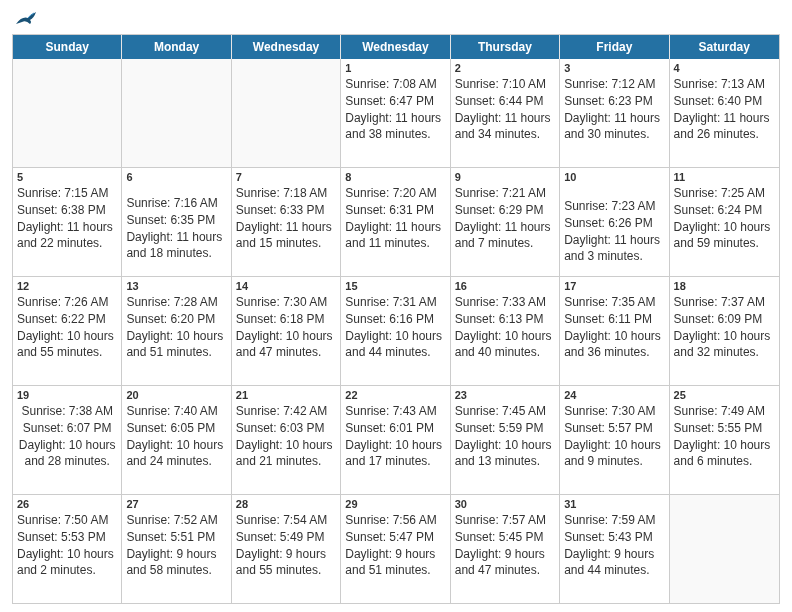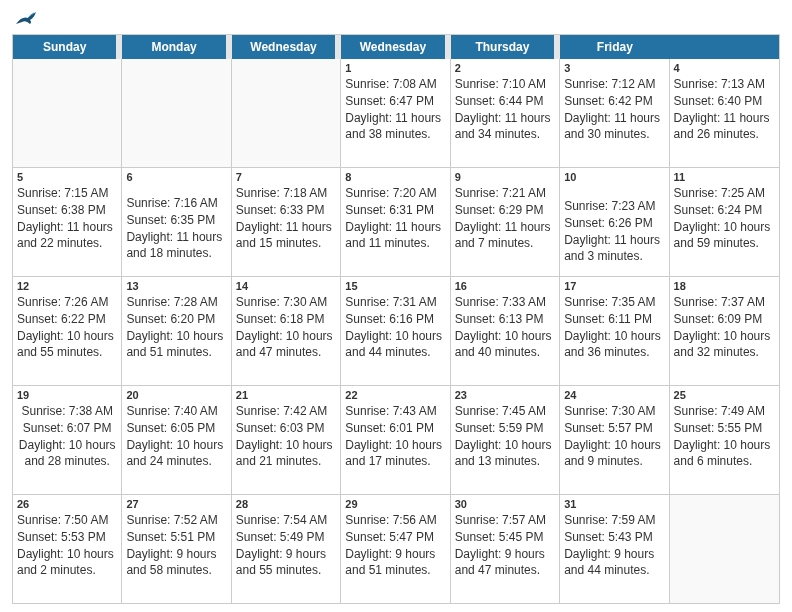--- a/index.html
+++ b/index.html
@@ -69,21 +69,21 @@
       display: grid;
       grid-template-columns: repeat(7, 1fr);
       background: #2471a3;
     }
     .cal-header-cell {
       color: #fff;
       font-weight: bold;
       font-size: 12px;
       text-align: center;
       padding: 5px 2px;
-      border-right: 6px solid #e5e5e5;
+      border-right: 1px solid #e5e5e5;
     }
     .cal-header-cell:last-child { border-right: none; }
     .cal-body {
       flex: 1;
       display: flex;
       flex-direction: column;
     }
     .cal-row {
       display: grid;
       grid-template-columns: repeat(7, 1fr);
@@ -136,20 +136,21 @@
   </div>
 
   <div class="calendar">
     <div class="cal-header">
     <div class="cal-header-cell">Sunday</div>
         <div class="cal-header-cell">Monday</div>
         <div class="cal-header-cell">Wednesday</div>
         <div class="cal-header-cell">Wednesday</div>
         <div class="cal-header-cell">Thursday</div>
         <div class="cal-header-cell">Friday</div>
+        <div class="cal-header-cell">Saturday</div>
       </div>
     <div class="cal-body">
     <div class="cal-row">
           <div class="cal-cell empty"></div>
           <div class="cal-cell empty"></div>
           <div class="cal-cell empty"></div>
           <div class="cal-cell">
             <span class="day-num">1</span>
             <div class="cell-info" style="white-space: pre-line;">Sunrise: 7:08 AM
 Sunset: 6:47 PM
@@ -159,21 +160,21 @@
           <div class="cal-cell">
             <span class="day-num">2</span>
             <div class="cell-info" style="white-space: pre-line;">Sunrise: 7:10 AM
 Sunset: 6:44 PM
 Daylight: 11 hours
 and 34 minutes.</div>
           </div>
           <div class="cal-cell">
             <span class="day-num">3</span>
             <div class="cell-info" style="white-space: pre-line;">Sunrise: 7:12 AM
-Sunset: 6:42 PM
+Sunset: 6:23 PM
 Daylight: 11 hours
 and 30 minutes.</div>
           </div>
           <div class="cal-cell">
             <span class="day-num">4</span>
             <div class="cell-info" style="white-space: pre-line;">Sunrise: 7:13 AM
 Sunset: 6:40 PM
 Daylight: 11 hours
 and 26 minutes.</div>
           </div>

